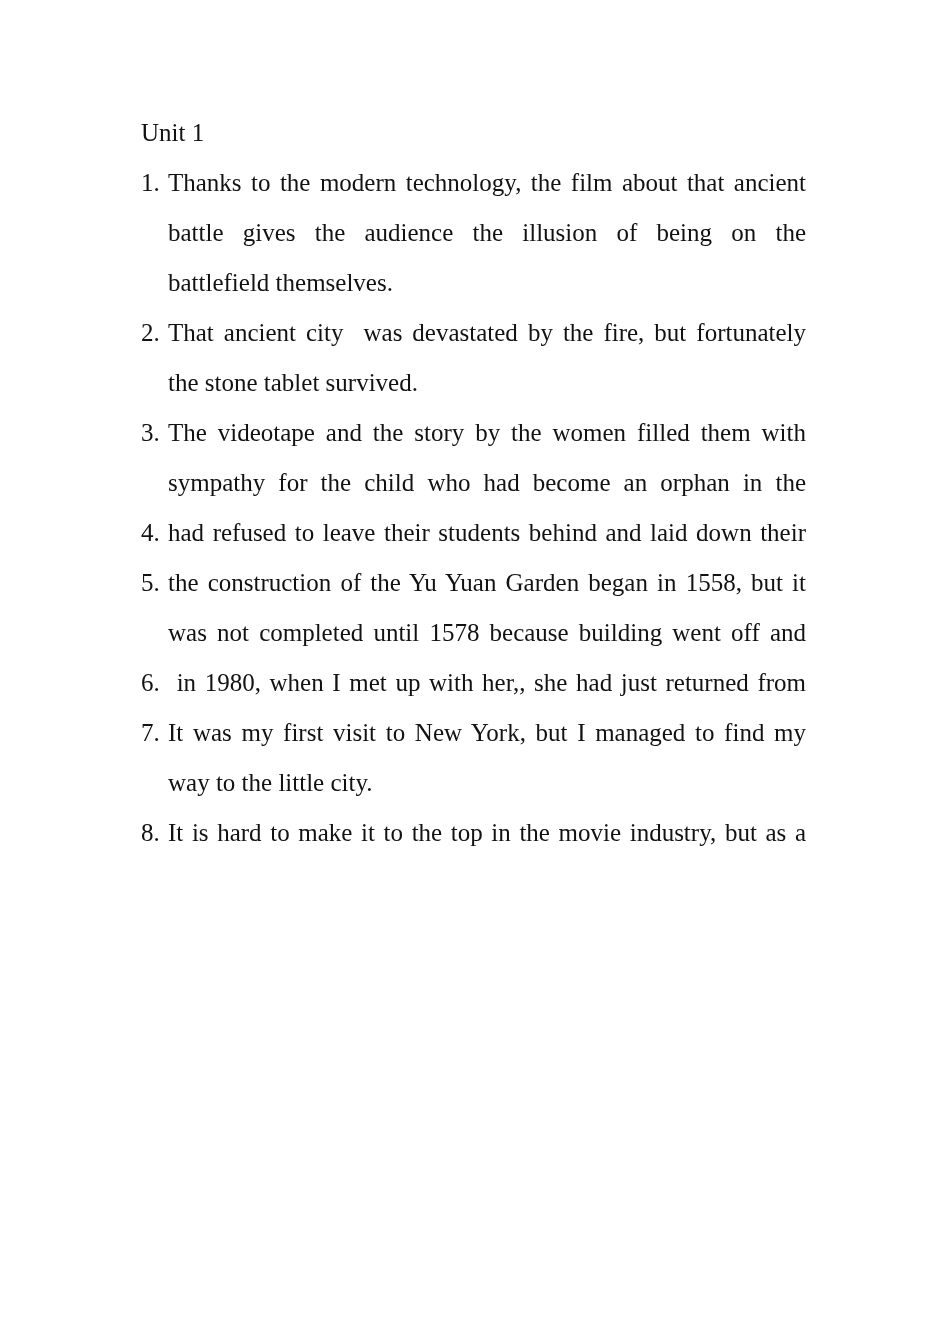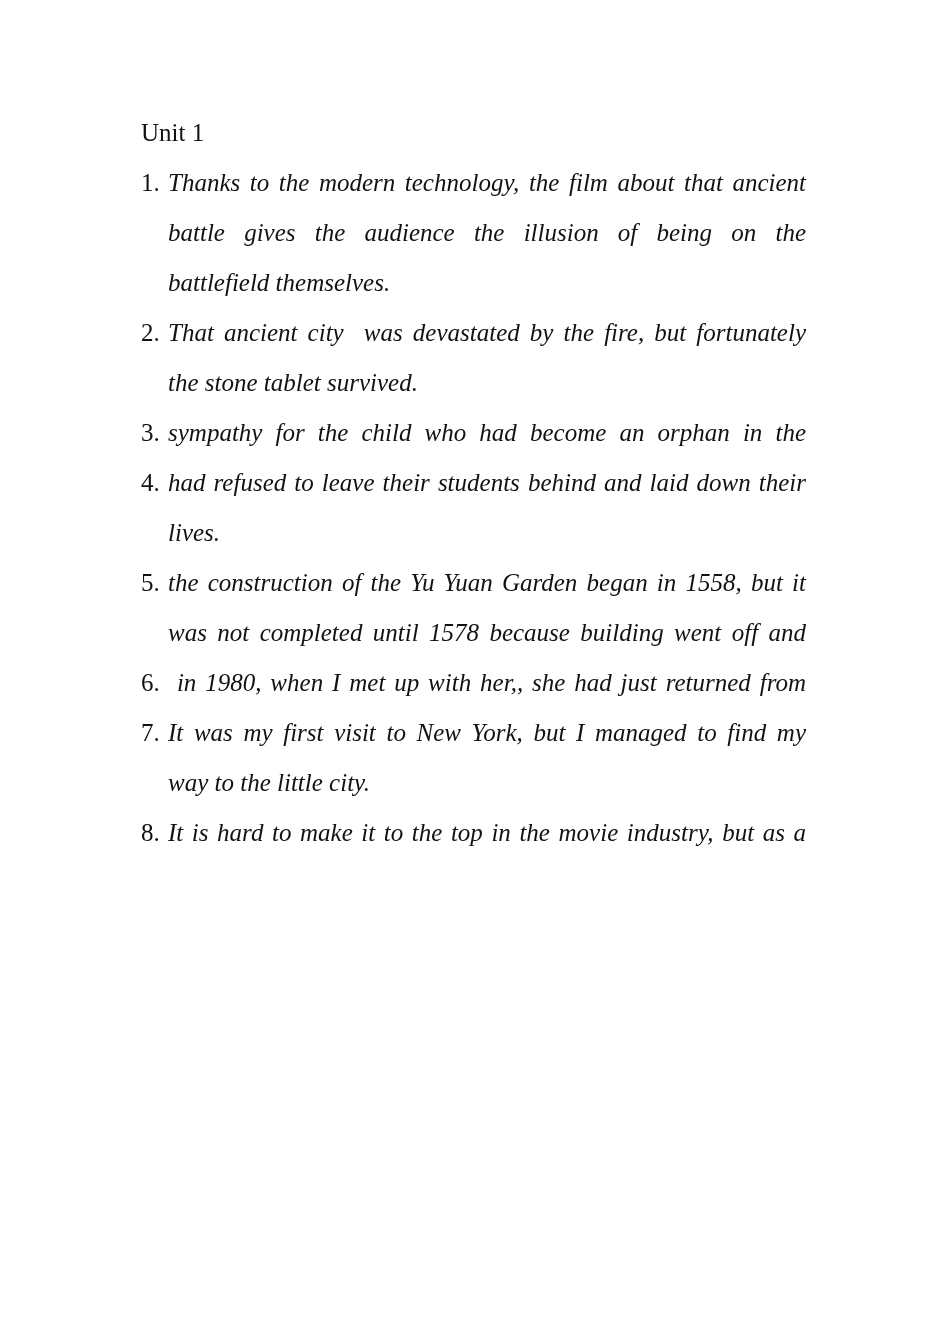--- a/index.html
+++ b/index.html
@@ -27,21 +27,21 @@
     text-align: left;
     white-space: pre-wrap;
   }
   .item { display: flex; }
   .num {
     width: 27px;
     flex: 0 0 27px;
     line-height: 50px;
     text-align: left;
   }
-  .body { width: 638px; flex: 0 0 638px; font-style: italic; }
+  .body { width: 638px; flex: 0 0 638px; }
   .ln {
     line-height: 50px;
     white-space: pre-wrap;
     text-align: justify;
     text-align-last: justify;
   }
   .ln-last {
     text-align: center;
     text-align-last: left;
   }
@@ -67,29 +67,29 @@
       <div class="num">2.</div>
       <div class="body">
         <div class="ln">That ancient city  was devastated by the fire, but fortunately</div>
         <div class="ln ln-last">the stone tablet survived.</div>
       </div>
     </div>
 
     <div class="item">
       <div class="num">3.</div>
       <div class="body">
+        <div class="ln">The videotape and the story by the women filled them with</div>
         <div class="ln">sympathy for the child who had become an orphan in the</div>
       </div>
     </div>
 
     <div class="item">
       <div class="num">4.</div>
       <div class="body">
         <div class="ln">had refused to leave their students behind and laid down their</div>
-        <div class="ln ln-last">lives.</div>
       </div>
     </div>
 
     <div class="item">
       <div class="num">5.</div>
       <div class="body">
         <div class="ln">the construction of the Yu Yuan Garden began in 1558, but it</div>
         <div class="ln">was not completed until 1578 because building went off and</div>
       </div>
     </div>

